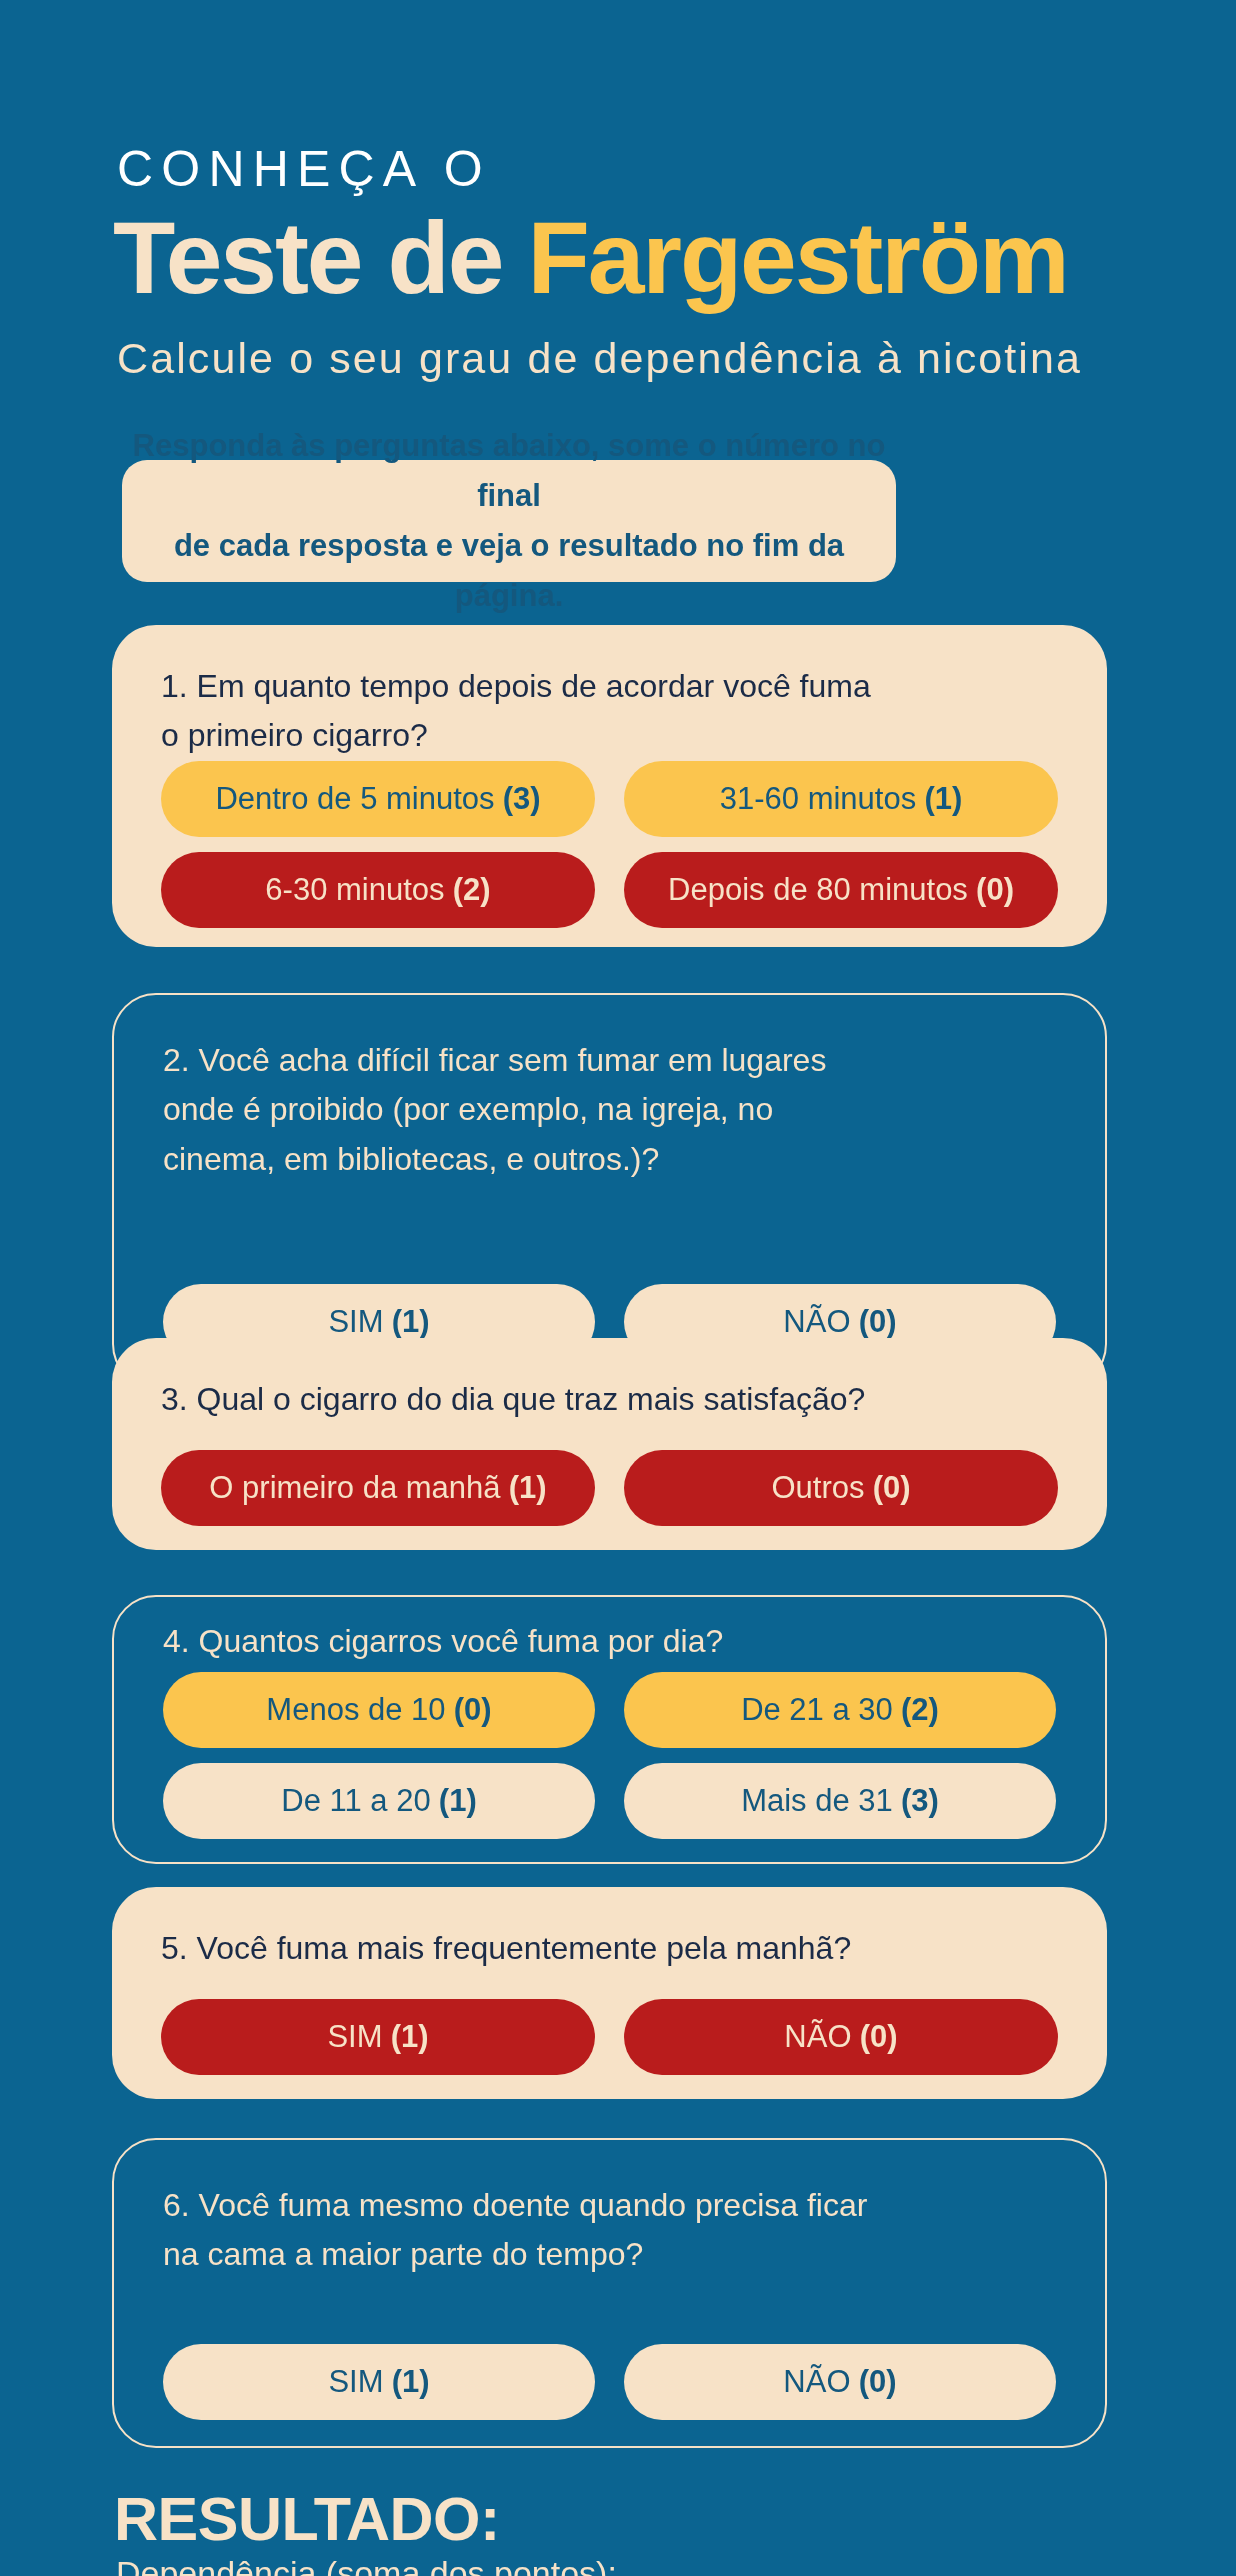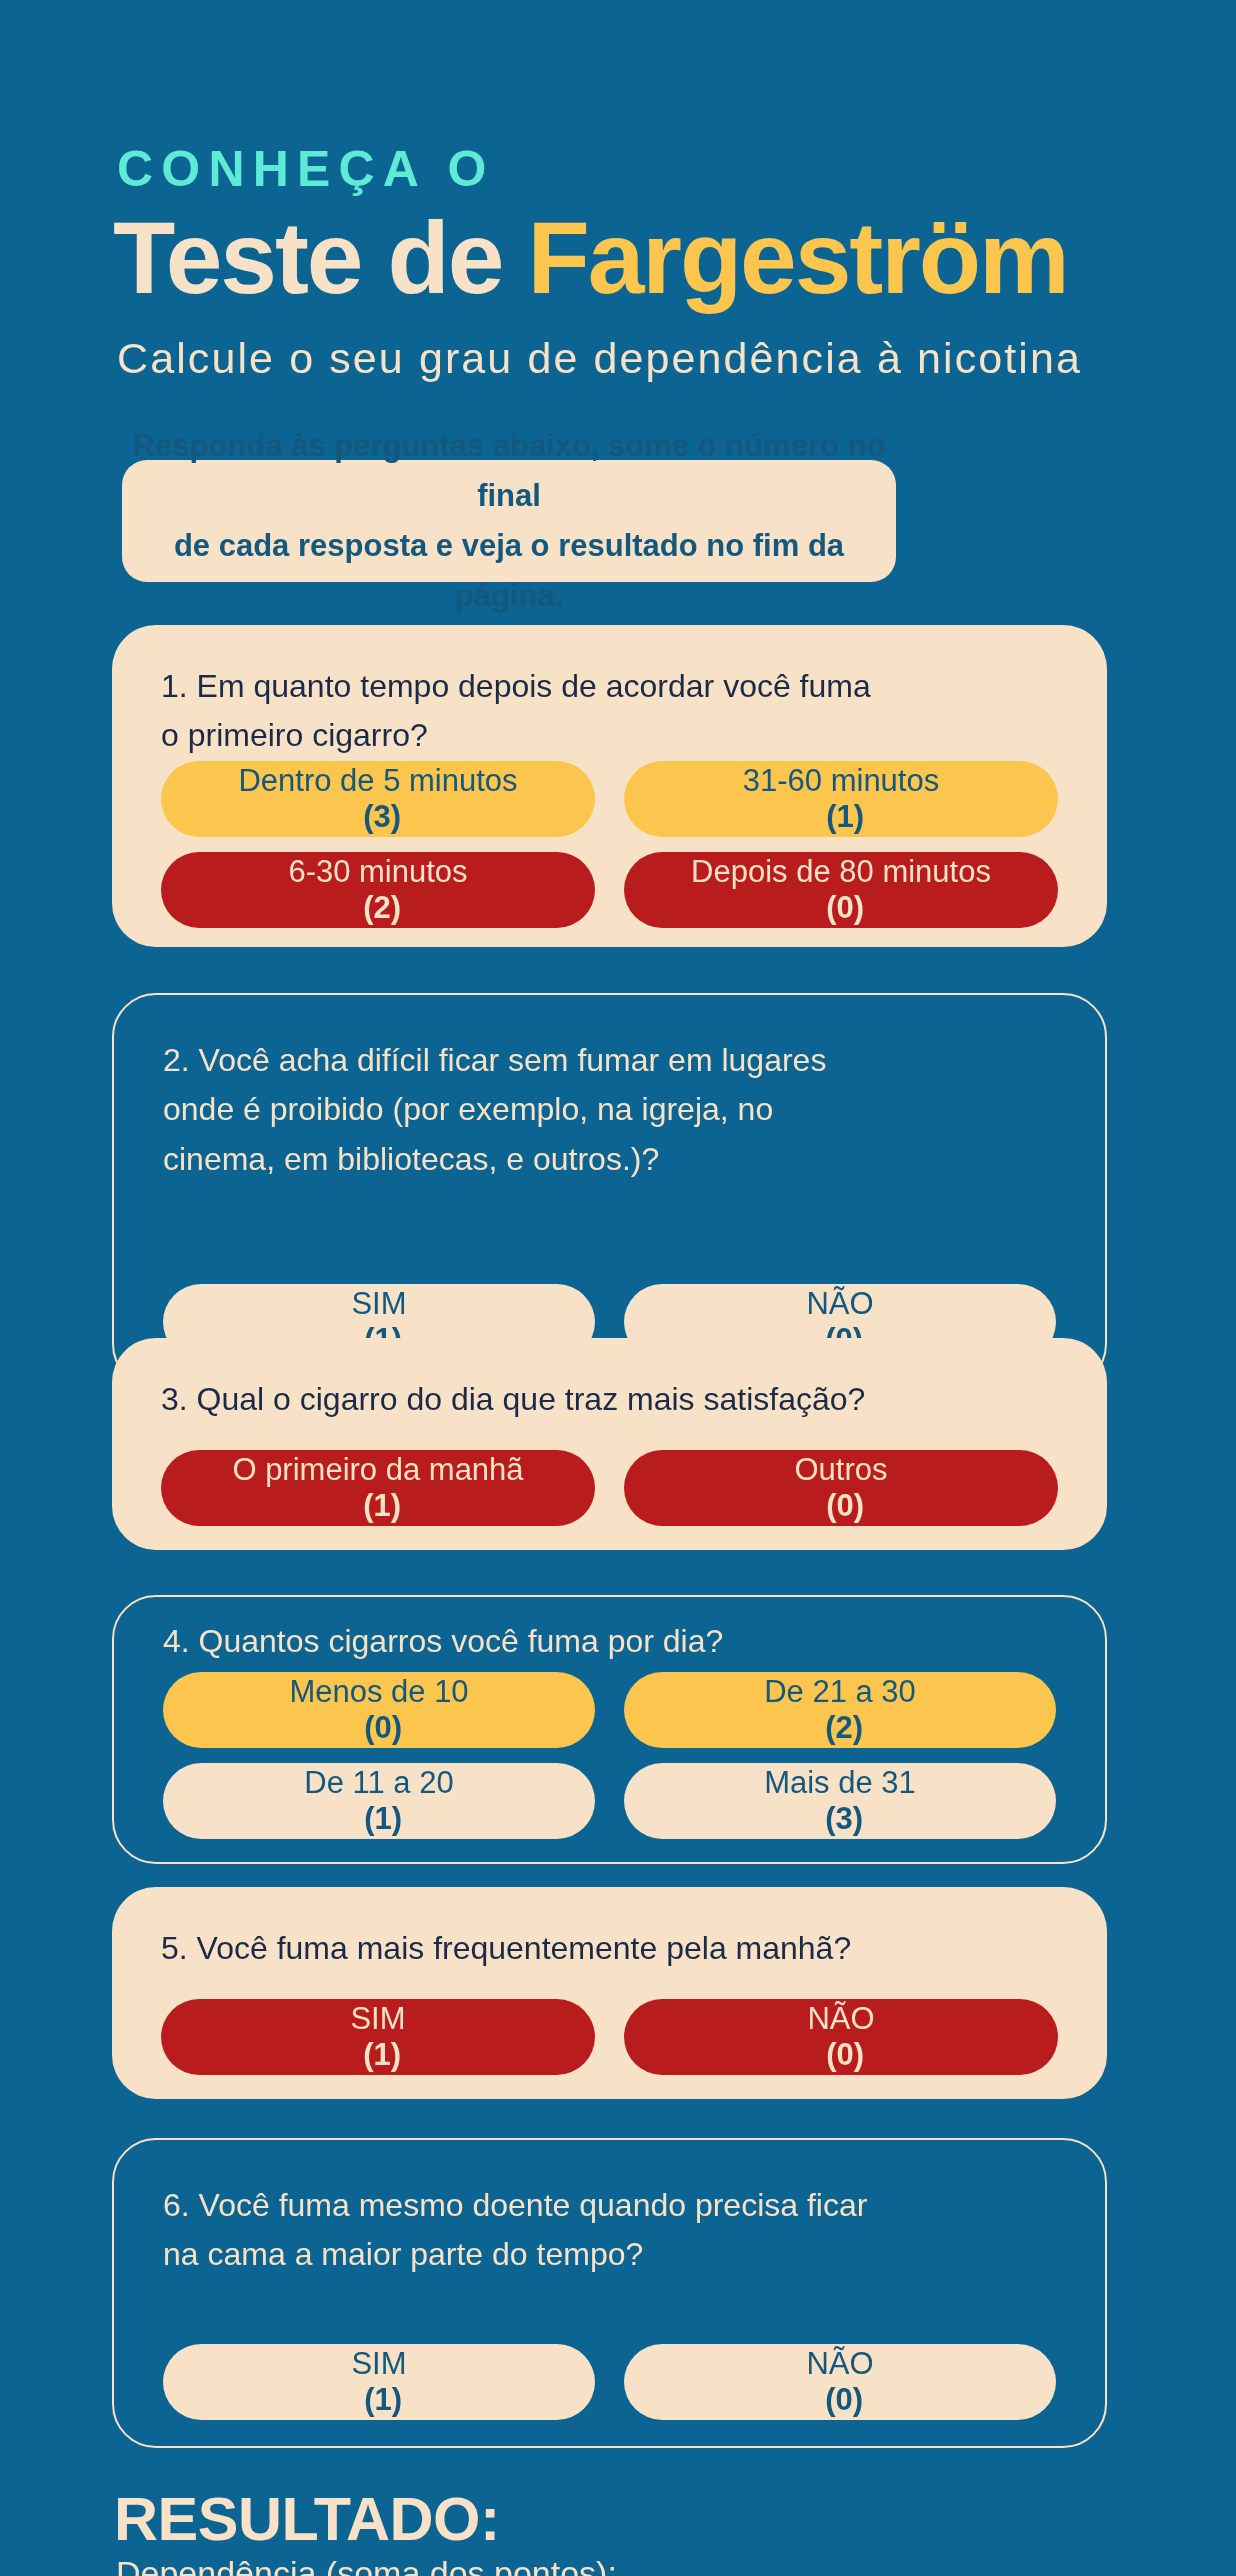--- a/index.html
+++ b/index.html
@@ -4,21 +4,21 @@
 <style>
   html,body{margin:0;padding:0;background:#0B6491;}
   *{box-sizing:border-box;}
   .canvas{
     position:relative;width:1236px;height:3091px;overflow:hidden;
     background:#0B6491;font-family:"Liberation Sans",sans-serif;
   }
   
   .kicker{
     position:absolute;left:117px;top:140px;
-    font-size:50px;letter-spacing:8.2px;color:#5eead4;font-weight:700;
+    font-size:50px;letter-spacing:8.2px;color:#ffffff;font-weight:400;
   }
   .title{
     position:absolute;left:113px;top:195px;width:1030px;
     font-size:102px;font-weight:700;letter-spacing:-2.1px;line-height:1.25;
     color:#F7E2C7;white-space:nowrap;
   }
   .title .hl{color:#FBC54E;}
   .subtitle{
     position:absolute;left:117px;top:334px;
     font-size:43px;letter-spacing:2.1px;color:#F7E2C7;font-weight:400;
@@ -36,21 +36,21 @@
     padding:37px 49px 24px;display:flex;flex-direction:column;
   }
   .card.filled{background:#F7E2C7;}
   .card.outline{border:2.1px solid #F7E2C7;padding:41px 49px 26px;}
   .q{font-size:32px;line-height:1.54;white-space:pre-line;font-weight:400;}
   .filled .q{color:#1B2B47;}
   .outline .q{color:#F7E2C7;}
   .answers{margin-top:auto;display:grid;grid-template-columns:1fr 1fr;gap:15.5px 29px;}
   .pill{
     height:76px;border-radius:38px;display:flex;align-items:center;justify-content:center;
-    font-size:31px;font-weight:400;flex-direction:column;
+    font-size:31px;font-weight:400;
   }
   .pill .score{font-weight:700;margin-left:8.2px;}
   .pill.yellow{background:#FBC54E;color:#14587E;}
   .pill.cream{background:#F7E2C7;color:#14587E;}
   .pill.blue{background:#b91c1c;color:#F7E2C7;}
   
   .result-title{
     position:absolute;left:114px;top:2484px;
     font-size:61px;font-weight:700;letter-spacing:-0.5px;color:#F7E2C7;
   }

